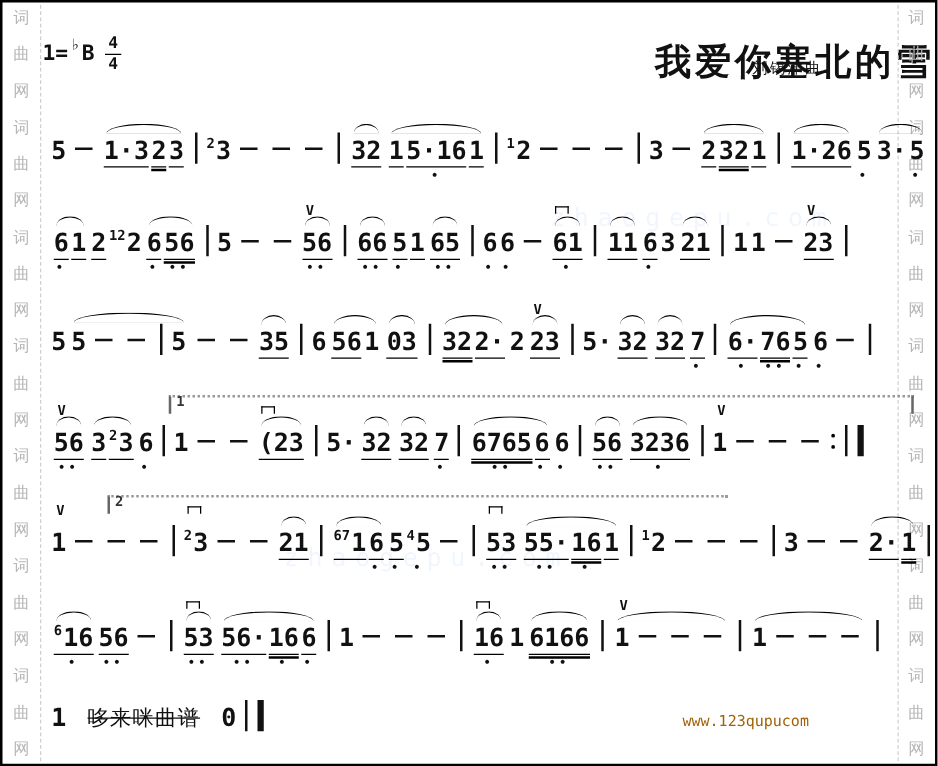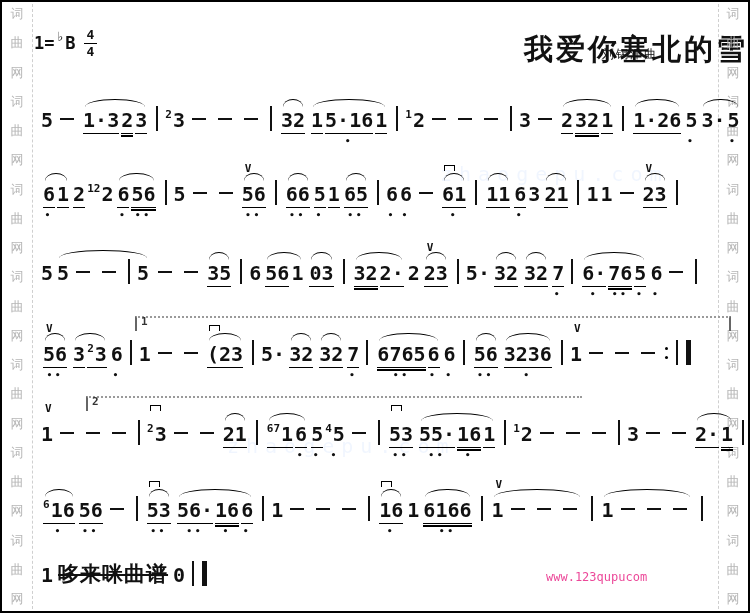--- a/index.html
+++ b/index.html
@@ -16,21 +16,21 @@
   #faint1{left:438px;top:160px;} #faint2{left:225px;top:432px;}
   
   #keysig{position:absolute;left:32px;top:26px;font:700 17px "DejaVu Sans Mono",monospace;display:flex;align-items:center;}
   #keysig .flat{font-size:13px;position:relative;top:-7px;margin:0 1px 0 2px;}
   .frac{display:inline-block;text-align:center;font-size:13px;line-height:1.05;margin-left:8px;vertical-align:middle;}
   .frac .num{display:block;border-bottom:1.5px solid #000;padding:0 3px 1px;}
   .frac .den{display:block;padding-top:1px;}
   #tuning{position:absolute;left:30px;top:58px;font-size:15px;letter-spacing:1px;}
   #title{position:absolute;left:0;right:0;top:28px;text-align:right;font-size:29px;font-weight:700;letter-spacing:3px;}
   #composer{position:absolute;left:600px;top:44px;font-size:12px;letter-spacing:2px;}
-  #site{position:absolute;left:544px;top:568px;font:400 12px "DejaVu Sans Mono",monospace;color:#ec4899;}
+  #site{position:absolute;left:544px;top:568px;font:400 12px "DejaVu Sans Mono",monospace;color:#a16207;}
   
   .mline{position:absolute;left:38px;white-space:nowrap;font:700 20px "DejaVu Sans Mono",monospace;color:#111;z-index:2;}
   .l0{top:104px}.l1{top:178px}.l2{top:257px}.l3{top:338px}.l4{top:418px}.l5{top:494px}.l6{top:558px}
   .note{position:relative;display:inline-block;margin:0 1px;padding-bottom:1px;}
   .u1{border-bottom:1.6px solid #000;}
   .u2{border-bottom:1.6px solid #000;}
   .u2::after{content:"";position:absolute;left:0;right:0;bottom:-3.6px;height:1.6px;background:#000;}
   .od{position:absolute;left:0;right:0;bottom:-13px;text-align:center;font-size:9px;letter-spacing:3px;
       line-height:1;font-style:normal;}
   .gr{font-style:normal;font-size:11px;position:relative;top:-9px;margin-right:1px;}
@@ -38,21 +38,21 @@
   .fm{position:absolute;top:-17px;left:3px;width:9px;height:5px;border:1.6px solid #000;border-bottom:none;}
   .grp{position:relative;display:inline-block;margin:0 2px;white-space:nowrap;}
   .grp.slur::before{content:"";position:absolute;left:3px;right:3px;top:-9px;height:7px;
       border-top:1.6px solid #000;border-radius:50% 50% 0 0 / 100% 100% 0 0;}
   .dsh{display:inline-block;width:14px;height:2.2px;background:#111;margin:0 6px;vertical-align:7px;}
   .bl{display:inline-block;width:2px;height:25px;background:#111;margin:0 6px;vertical-align:-4px;}
   .bl.thick{width:5px;margin-left:2px;}
   .rdot{display:inline-block;width:3px;height:3px;border-radius:50%;background:#000;
         box-shadow:0 9px 0 #000;vertical-align:11px;margin:0 2px 0 4px;}
   .strike{display:inline-block;text-decoration:line-through;font-family:"DejaVu Sans",sans-serif;
-          font-size:21px;font-weight:700;letter-spacing:1px;margin:0 4px;vertical-align:1px;}
+          font-size:17px;font-weight:400;letter-spacing:1px;margin:0 16px;vertical-align:1px;}
   .volta{position:absolute;top:-24px;height:13px;border-top:2px dotted #9a9a9a;}
   .volta.lcorner{border-left:2px solid #666;}
   .volta.rcorner{border-right:2px solid #666;}
   .vlabel{position:absolute;left:4px;top:-3px;font:700 11px "DejaVu Sans Mono",monospace;color:#333;}
   .l3 .volta{left:95px;width:592px;}
   .l4 .volta{left:46px;width:494px;}
 </style>
 </head>
 <body>
 

